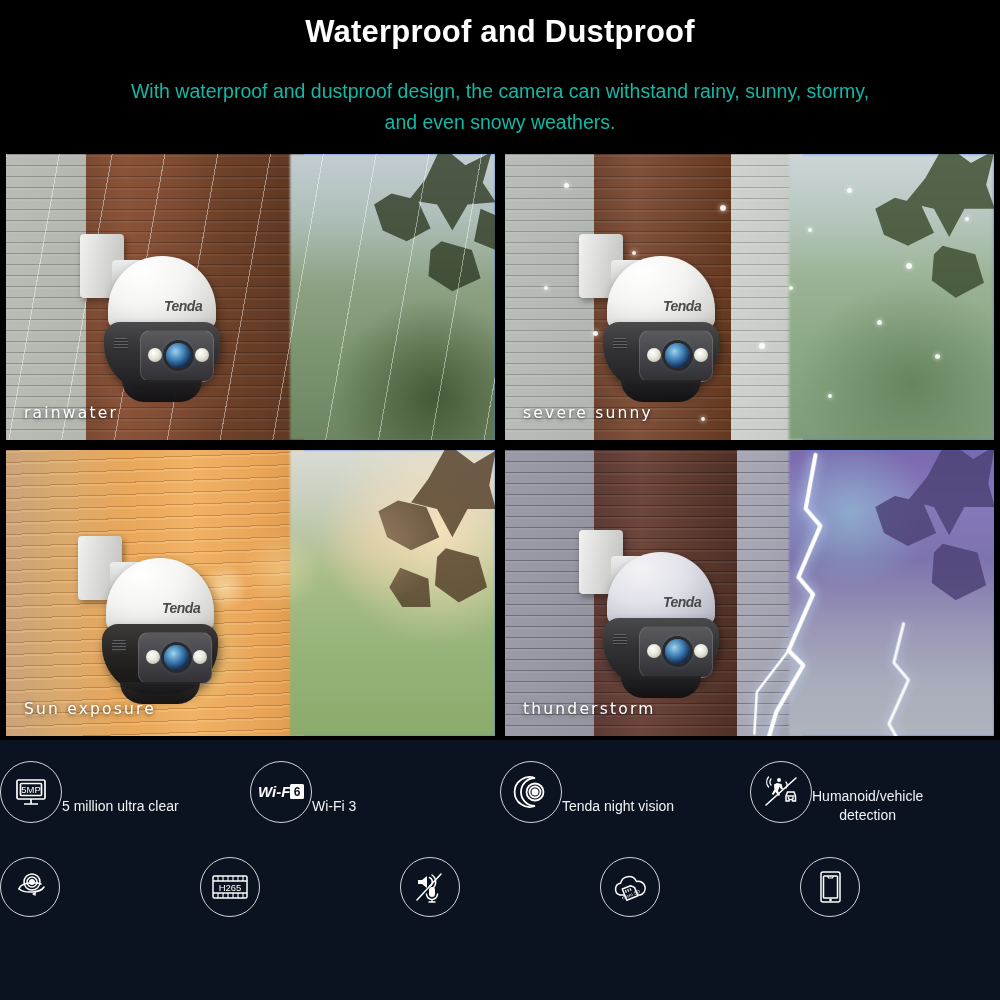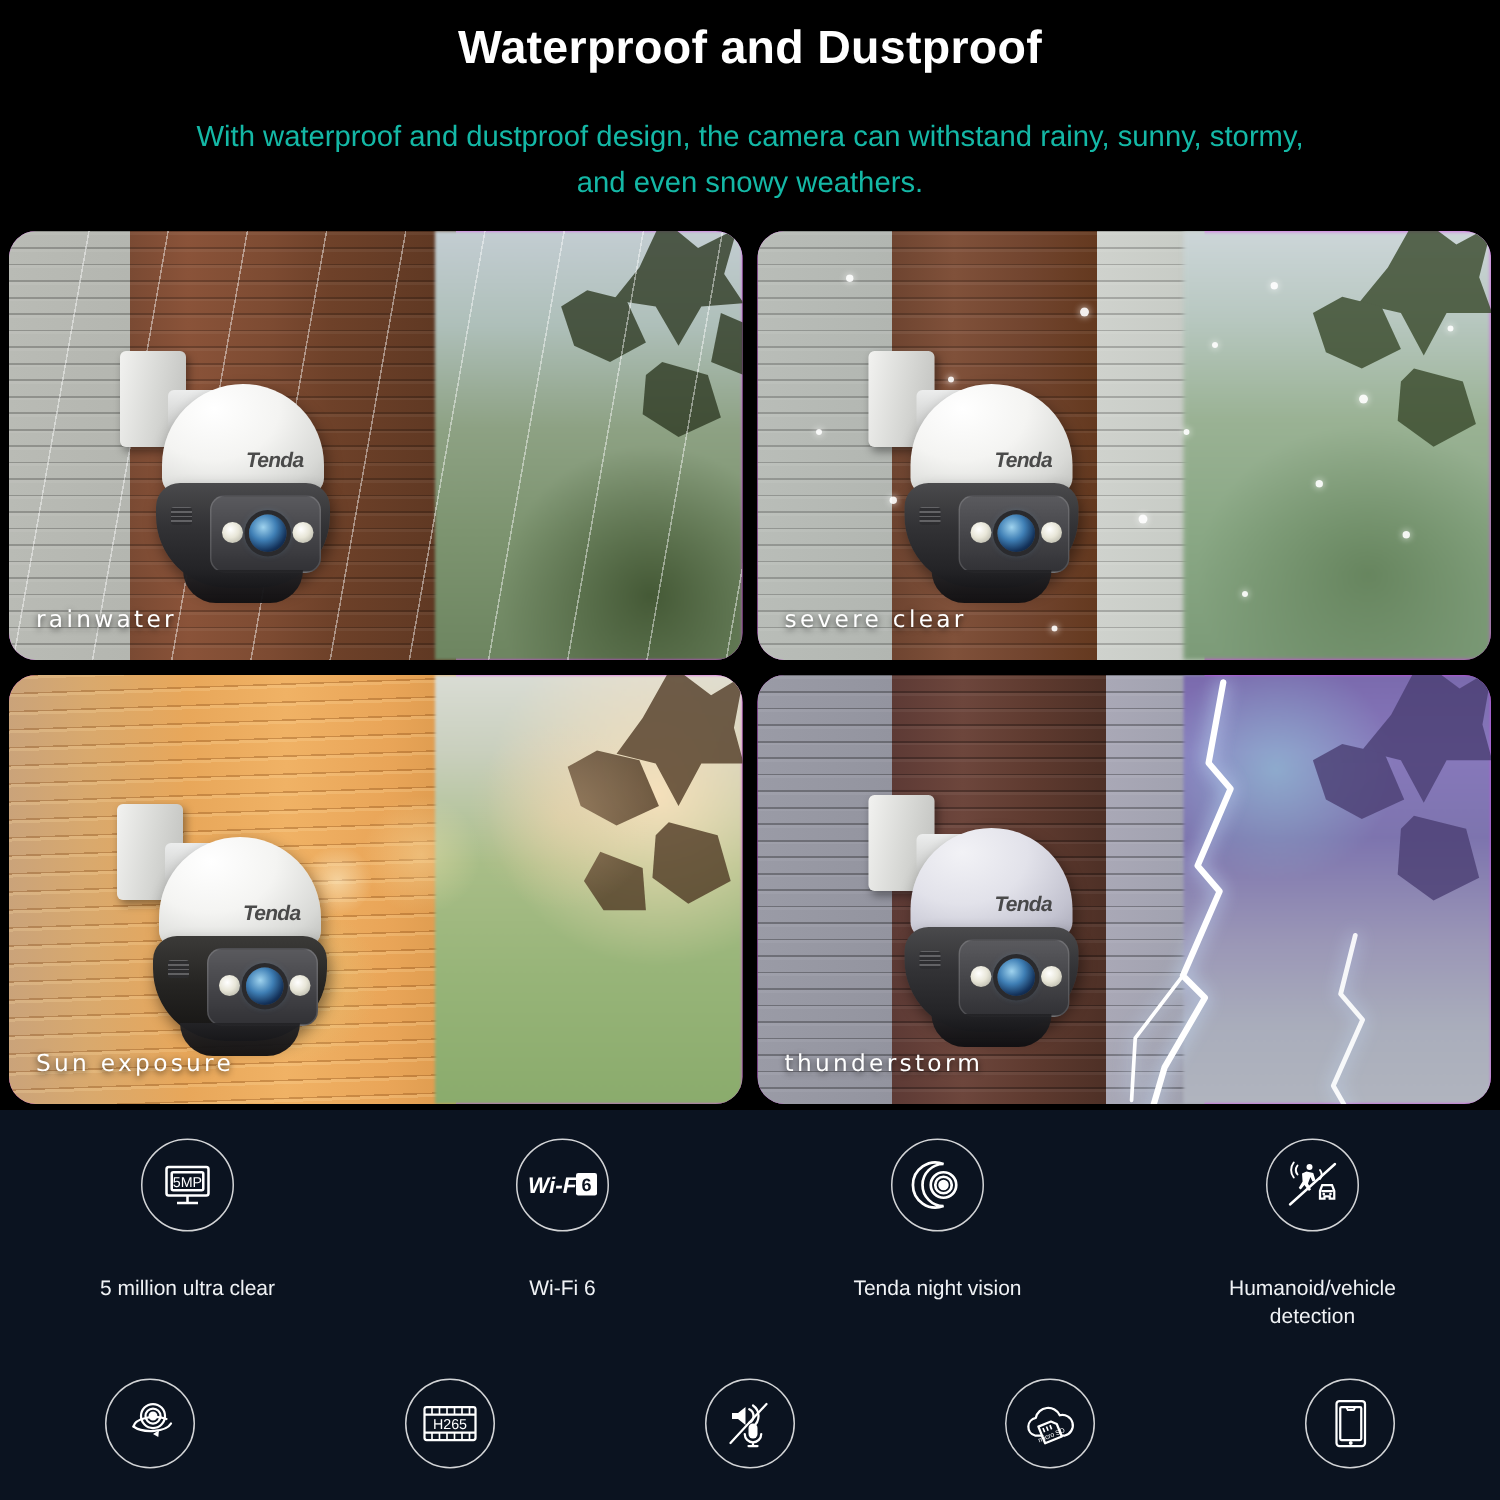--- a/index.html
+++ b/index.html
@@ -27,21 +27,21 @@
   
   .grid {
     position:absolute; top:150px; left:0; width:1000px; height:590px;
     background:#000;
     display:grid;
     grid-template-columns:1fr 1fr;
     grid-template-rows:1fr 1fr;
     gap:10px 10px;
     padding:4px 6px 4px 6px;
   }
-  .cell { position:relative; overflow:hidden; background:#d946ef;border-radius:18px; }
+  .cell { position:relative; overflow:hidden; background:#3b82f6; }
 
   
   .scene { position:absolute; inset:0; }
   .wall { position:absolute; top:0; left:0; bottom:0; width:61%; }
   .siding { position:absolute; inset:0; }
   .outdoor { position:absolute; top:0; right:0; bottom:0; width:42%; }
 
   
   .c1 .siding{
     background:
@@ -176,21 +176,21 @@
     text-shadow:0 1px 4px rgba(0,0,0,.75);
     font-family:"DejaVu Sans", sans-serif;
   }
 
   
   .features{
     position:absolute; top:740px; left:0; width:1000px; height:260px;
     background:#0b1320;
   }
   .frow{ display:flex; width:1000px; }
-  .fitem{ flex:1; display:flex; flex-direction:column; align-items:center; }
+  .fitem{ flex:1; display:flex; align-items:center; }
   .circle{
     width:62px; height:62px; border-radius:50%;
     border:1.6px solid rgba(255,255,255,.82);
     display:flex; align-items:center; justify-content:center;
   }
   .fcap{
     margin-top:28px; font-size:14px; color:#f0f2f5; text-align:center;
     line-height:19px; max-width:150px;
   }
   .frow.r1{ padding-top:19px; }
@@ -283,21 +283,21 @@
           <div class="dome"></div>
         <div class="brand">Tenda</div>
         <div class="head"></div>
           <div class="vent"></div>
           <div class="face"></div>
         <div class="led l"></div>
           <div class="lens"></div>
           <div class="led r"></div>
           <div class="base"></div>
       </div>
-      <div class="caption">severe clear</div>
+      <div class="caption">severe sunny</div>
     </div>
 
     <div class="cell c3">
       <div class="scene">
         <div class="wall">
             <div class="siding"></div>
           </div>
         <div class="outdoor"></div>
         <svg class="leaves" viewBox="0 0 200 200">
           <g fill="#4a3520" opacity="0.88">
@@ -385,21 +385,21 @@
       </div>
 
       <div class="fitem">
         <div class="circle">
           <svg width="50" height="24" viewBox="0 0 50 24">
             <text x="2" y="17" font-size="15" font-weight="bold" font-style="italic" fill="#fff" font-family="Liberation Sans, sans-serif">Wi-Fi</text>
             <rect x="34" y="4" width="14" height="15" rx="1.5" fill="#fff"></rect>
             <text x="41" y="16" font-size="12" font-weight="bold" fill="#0b1320" text-anchor="middle" font-family="Liberation Sans, sans-serif">6</text>
           </svg>
         </div>
-        <div class="fcap">Wi-Fi 6</div>
+        <div class="fcap">Wi-Fi 3</div>
       </div>
 
       <div class="fitem">
         <div class="circle">
           <svg width="40" height="40" viewBox="0 0 40 40" stroke="#fff" fill="none" stroke-width="1.8">
             <path d="M24 6 A15 15 0 1 0 24 34 A12.5 12.5 0 1 1 24 6 Z"></path>
             <circle cx="24" cy="20" r="8.5"></circle>
             <circle cx="24" cy="20" r="5.5"></circle>
             <circle cx="24" cy="20" r="2.6" fill="#fff"></circle>
           </svg>

